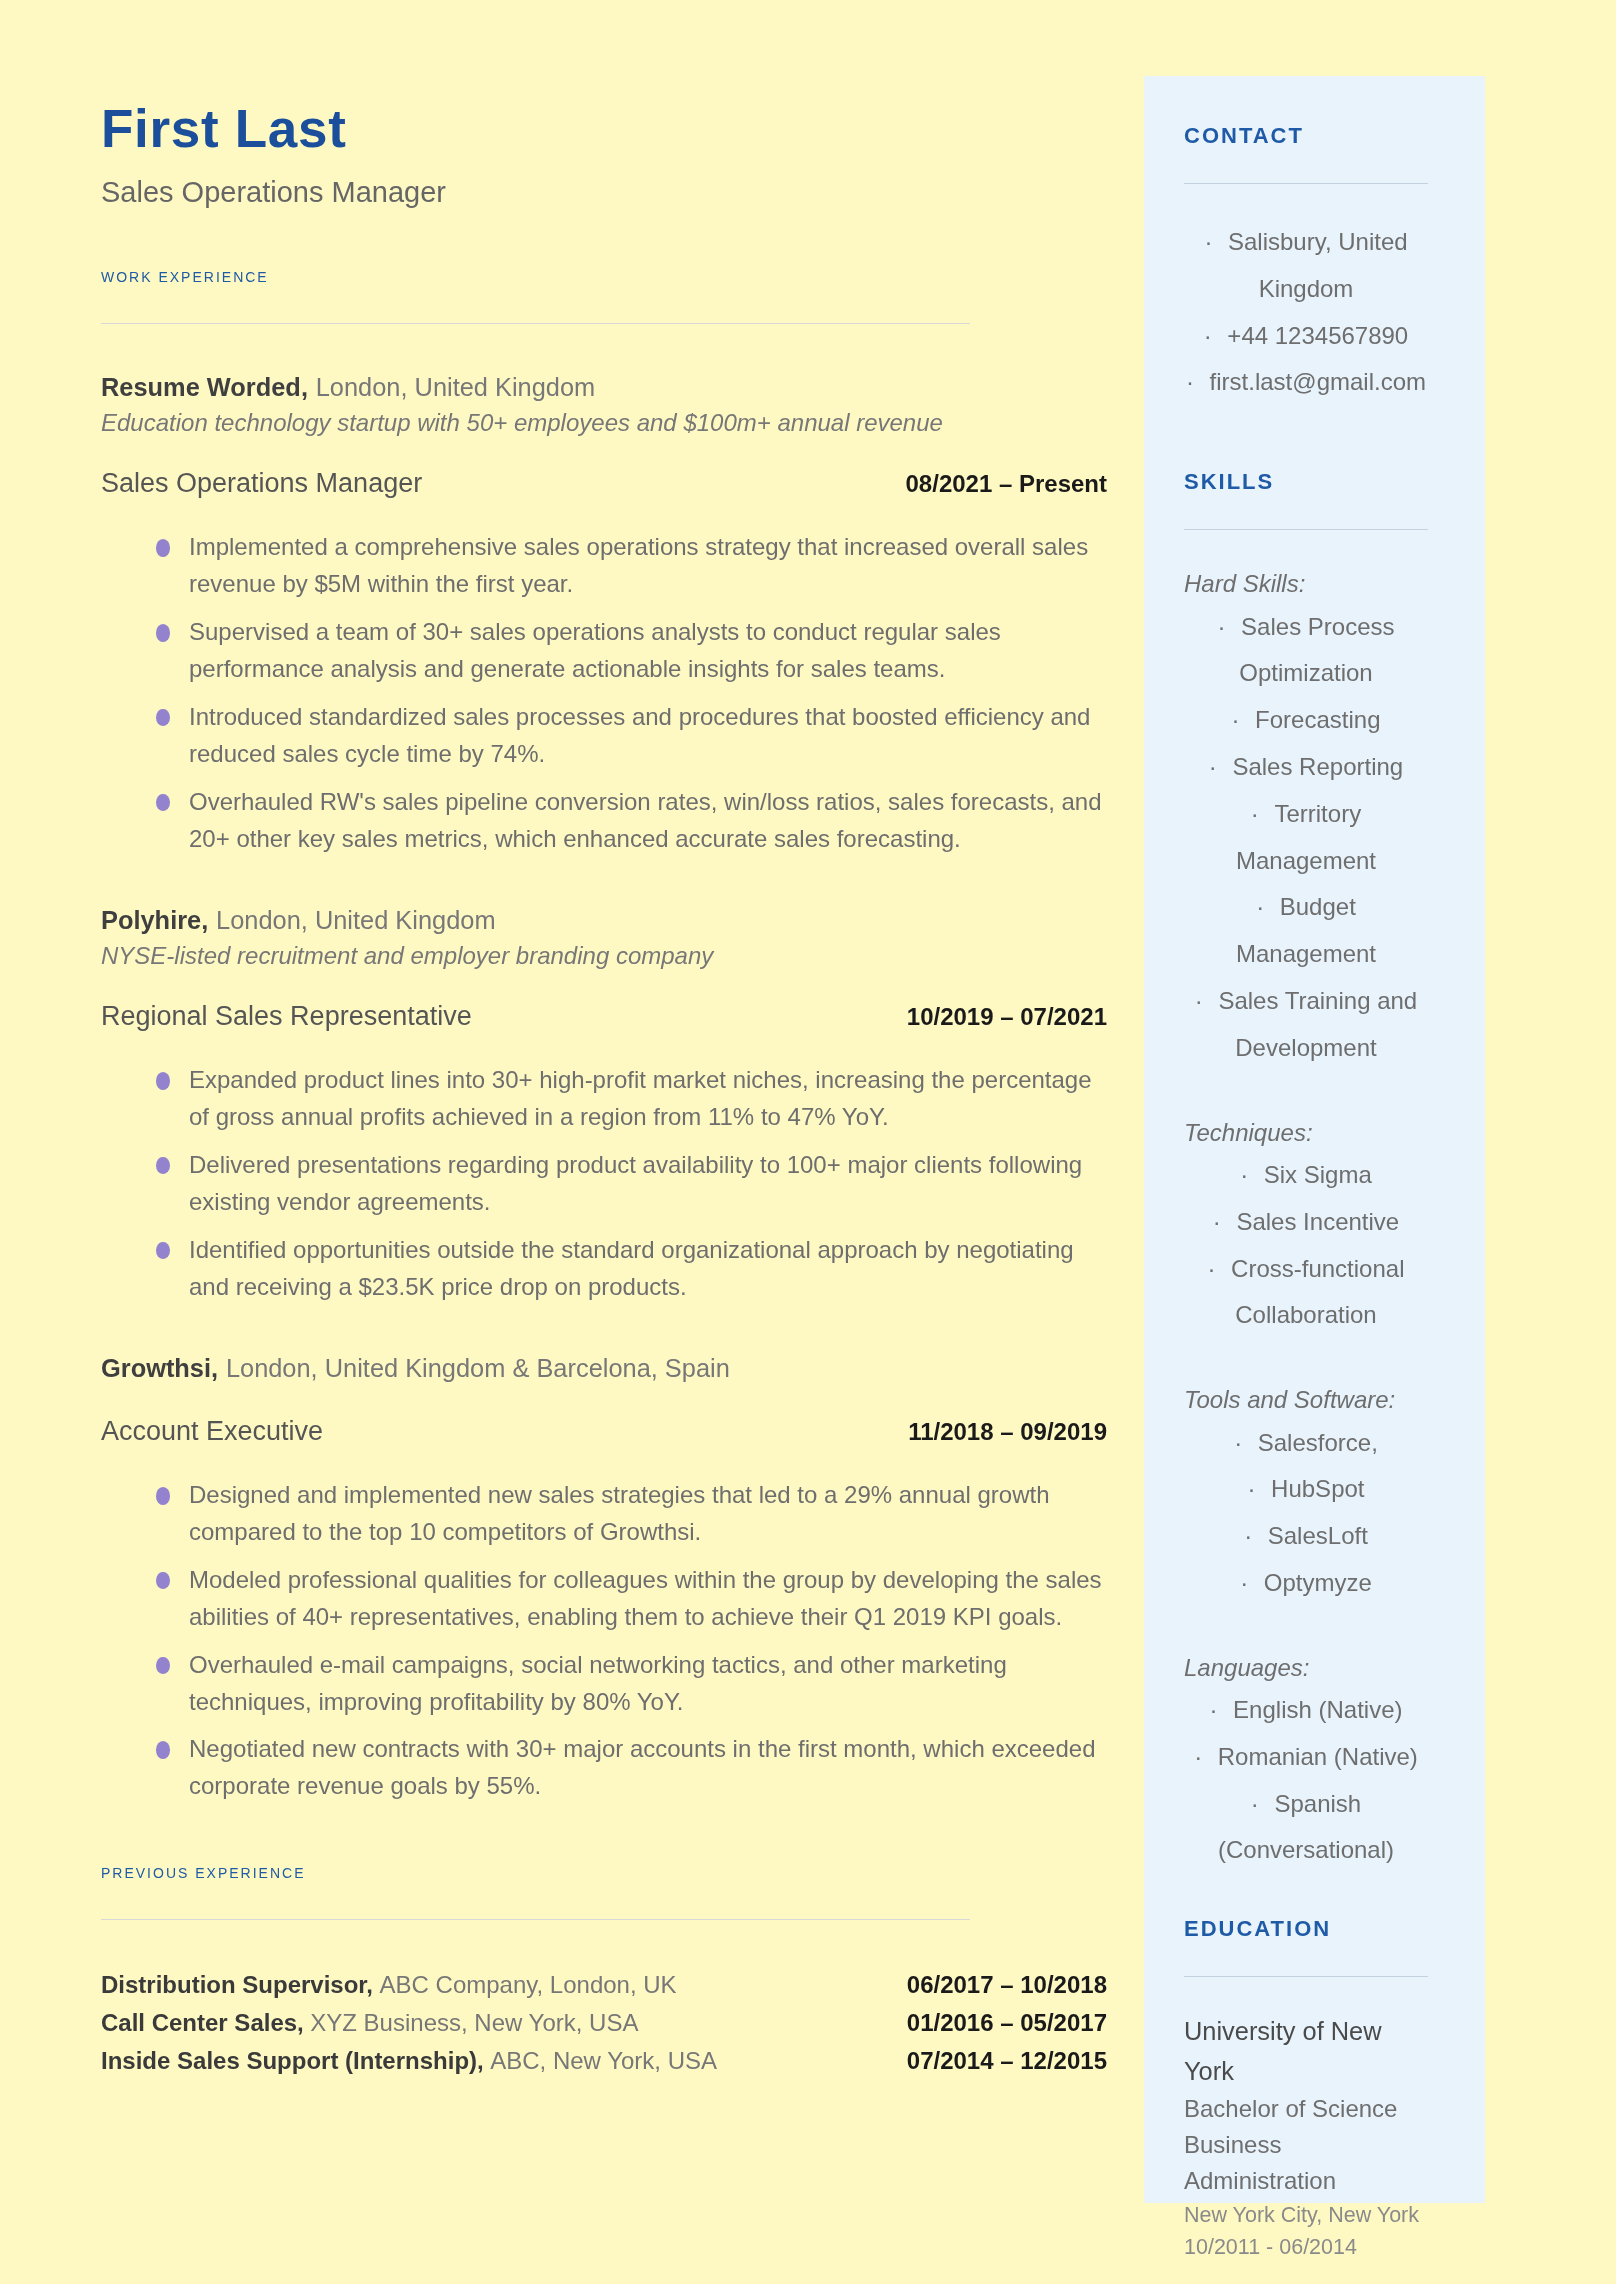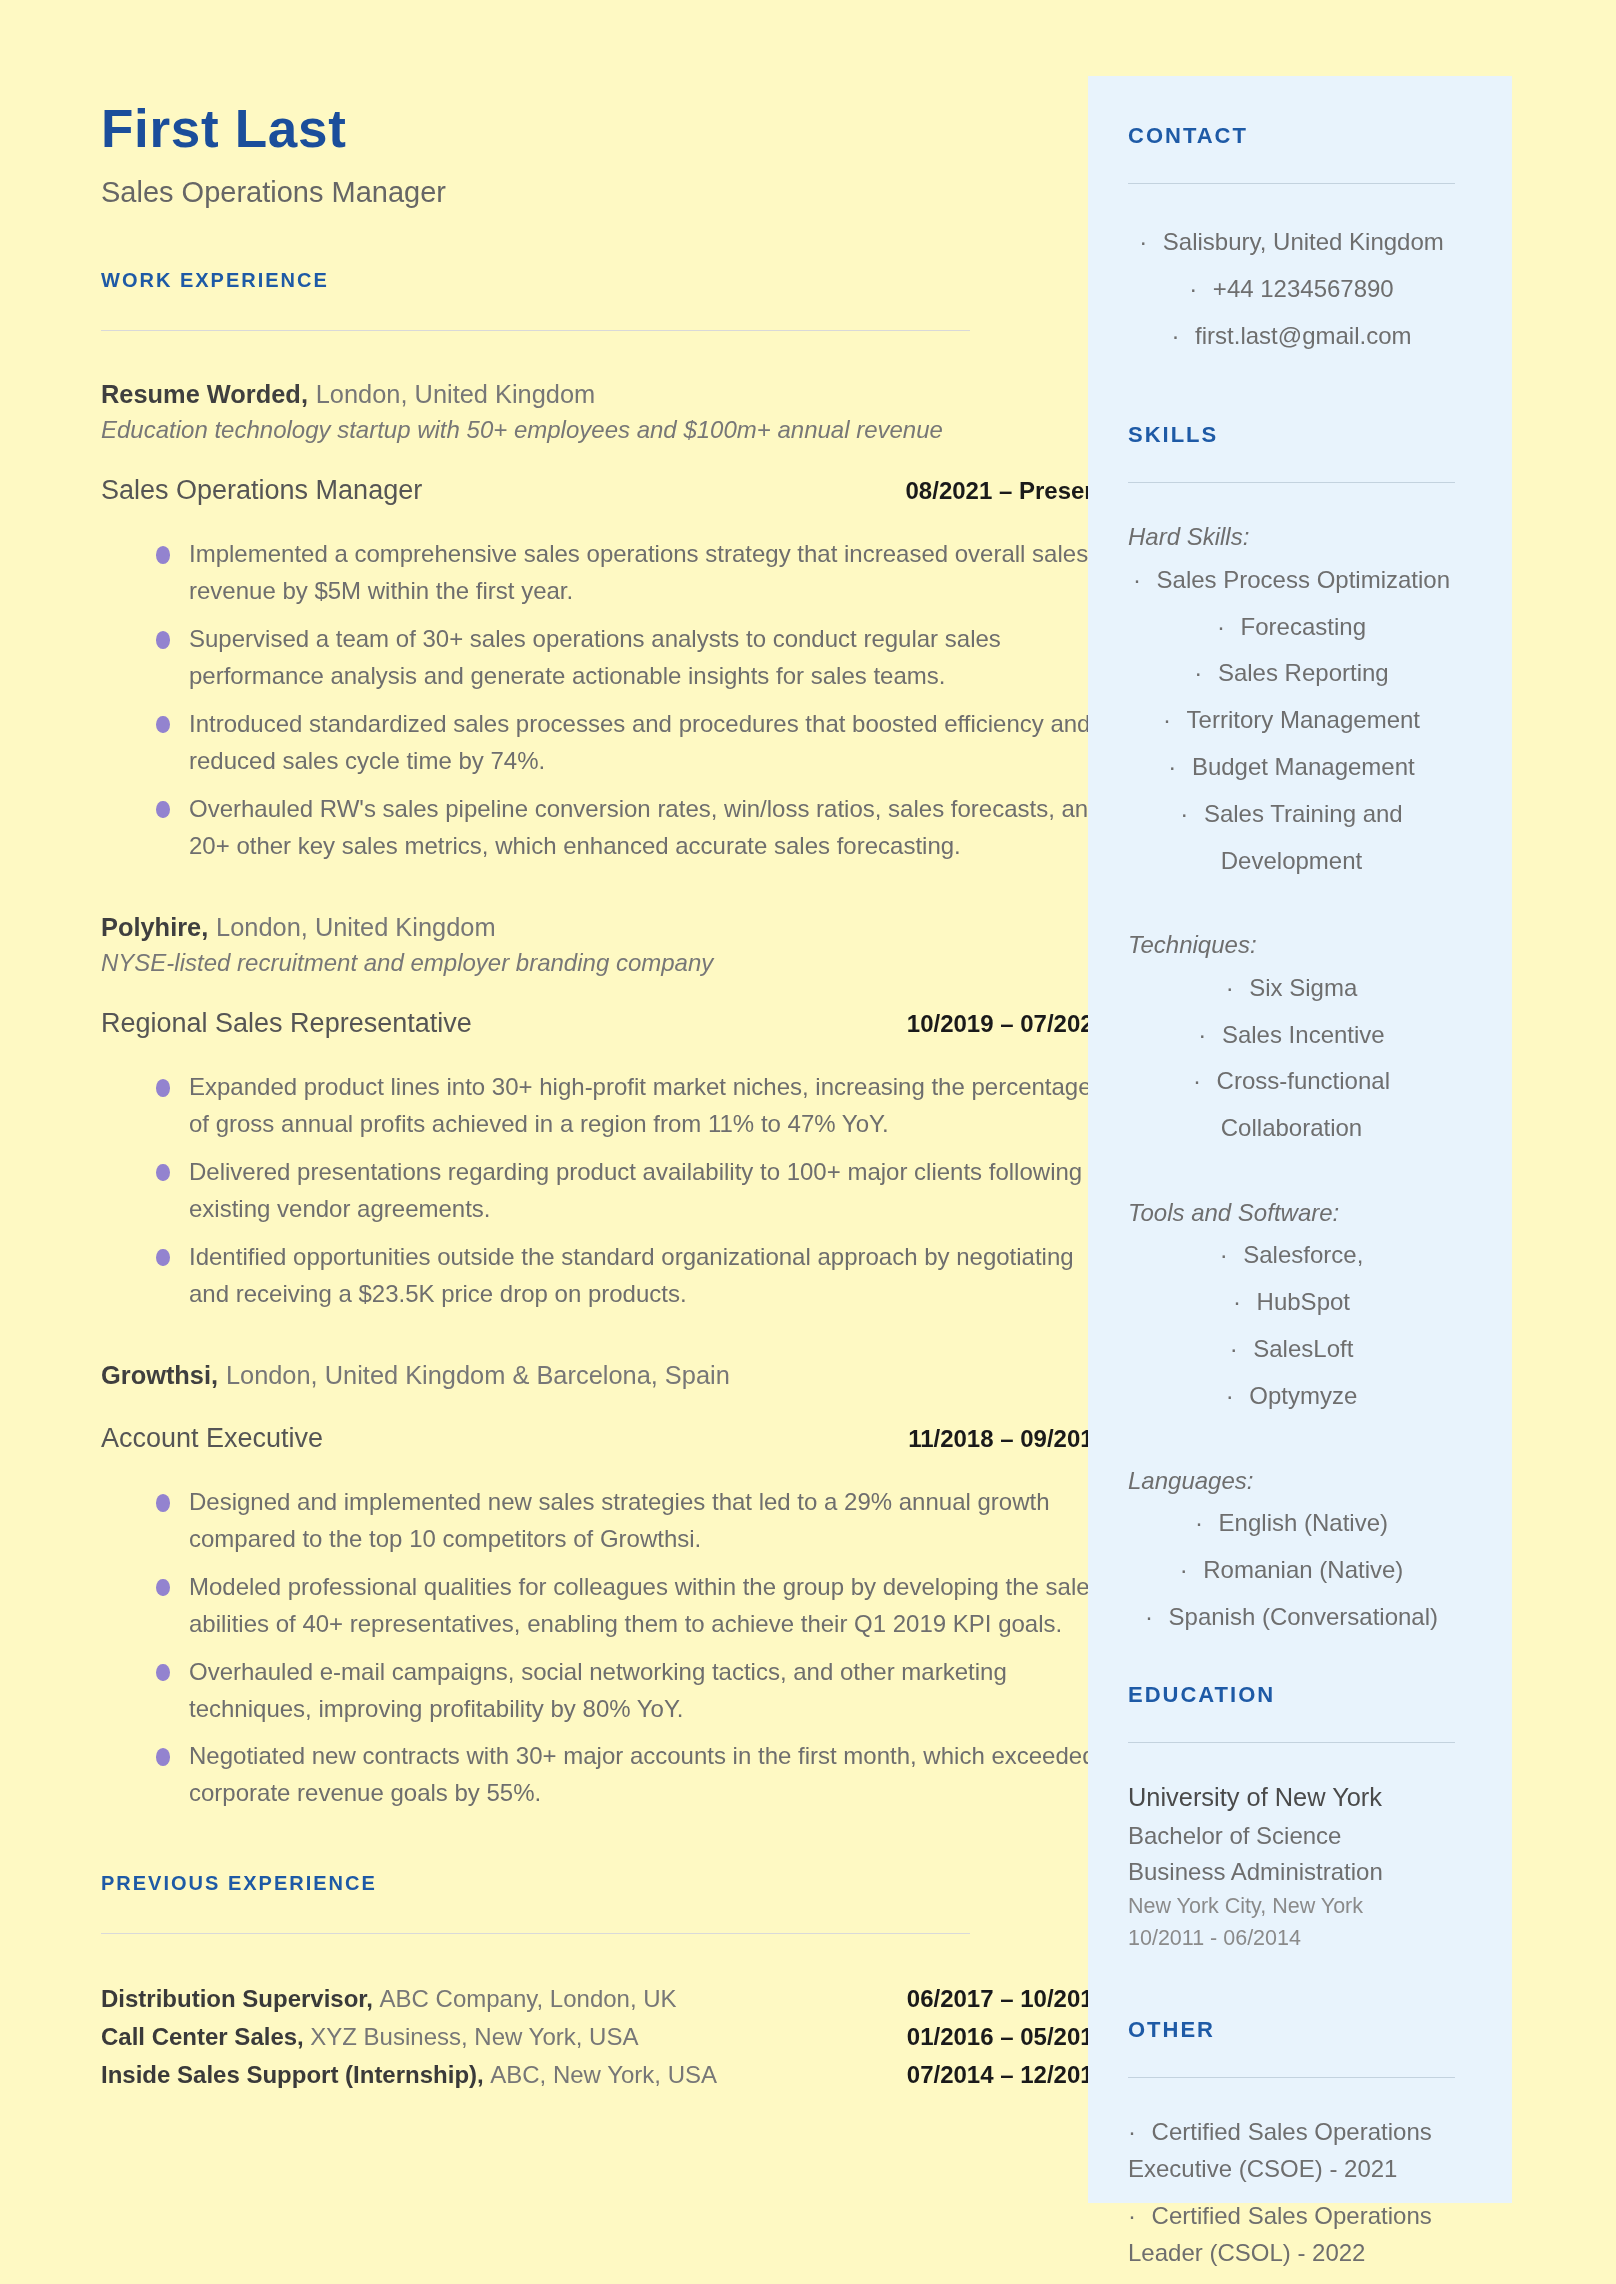--- a/index.html
+++ b/index.html
@@ -16,22 +16,22 @@
   .page{
     position:relative;
     width:1617px;height:2284px;
     background:#fef9c3;
     font-family:"Liberation Sans", sans-serif;
     overflow:hidden;
   }
   
   .sidebar{
     position:absolute;
-    left:1088px;top:76px;
-    width:424px;height:2127px;
+    left:1144px;top:76px;
+    width:341px;height:2127px;
     background:var(--sidebar_bg);
     box-sizing:border-box;
     padding:47px 57px 0 40px;
   }
   .sb-heading{
     font-size:22px;font-weight:700;
     color:var(--heading_blue);
     letter-spacing:2px;
   }
   .sb-rule{
@@ -63,21 +63,21 @@
     font-size:53px;font-weight:800;
     color:var(--accent_blue);
     letter-spacing:0.7px;
   }
   .candidate-title{
     margin-top:17px;
     font-size:29px;color:#666666;
   }
   .section-heading{
     margin-top:60px;
-    font-size:20px;font-weight:700;
+    font-size:14px;font-weight:400;
     color:var(--heading_blue);
     letter-spacing:2px;
   }
   .rule{
     border:none;border-top:1.3px solid #d9d9d9;
     width:869px;margin:38px 0 0 0;
   }
   .job{margin-top:47px;}
   .company-line{font-size:25.4px;line-height:1.3;}
   .company-name{font-weight:700;color:var(--dark_gray);}

